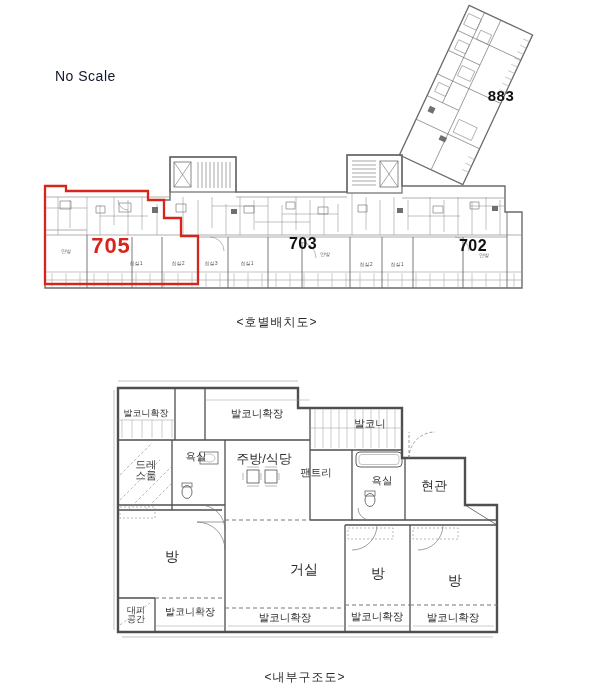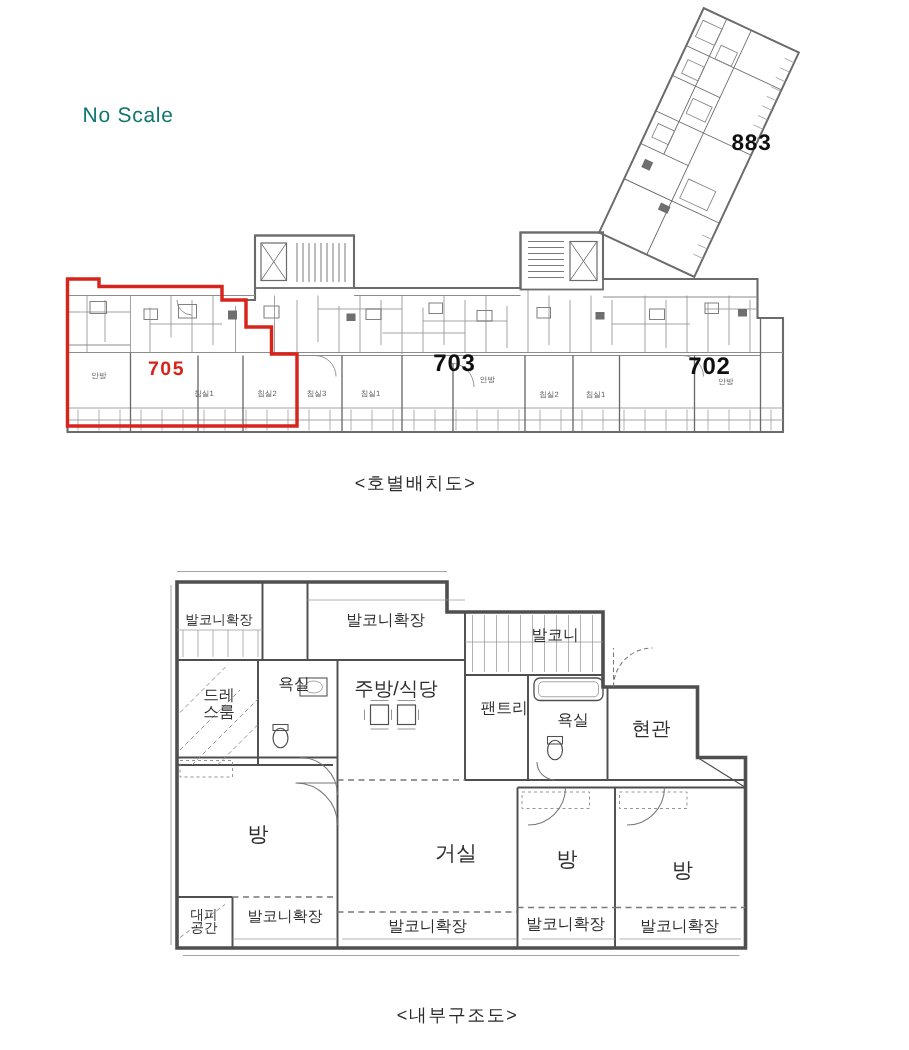--- a/index.html
+++ b/index.html
@@ -6,24 +6,24 @@
   body{
     width:606px;height:700px;position:relative;background:#ffffff;overflow:hidden;
     font-family:"Liberation Sans",sans-serif;
   }
   svg{position:absolute;left:0;top:0;}
   .lbl{
     position:absolute;transform:translate(-50%,-50%);
     color:#2e2e2e;white-space:nowrap;line-height:1.05;text-align:center;
     font-family:"Liberation Sans",sans-serif;
   }
-  .scale-note{position:absolute;left:55px;top:68px;font-size:14px;color:#0f766e;letter-spacing:.5px;}
+  .scale-note{position:absolute;left:55px;top:68px;font-size:14px;color:#0f172a;letter-spacing:.5px;}
   .caption{font-size:12px;color:#2a2a2a;letter-spacing:1px;}
   .unit{font-weight:bold;font-size:16px;color:#101010;letter-spacing:.5px;}
-  .unit-red{font-weight:bold;font-size:13px;color:#d8251c;letter-spacing:1px;text-align:right;}
+  .unit-red{font-weight:bold;font-size:22px;color:#d8251c;letter-spacing:1px;text-align:right;}
   .tiny{font-size:6px;color:#5a5a5a;transform:translate(-50%,-50%) scale(.85);}
   .rm-sm{font-size:9px;}
   .rm-md{font-size:10.5px;}
   .rm-lg{font-size:13px;}
   .rm-xl{font-size:14px;}
   .wrap{white-space:normal;}
 </style>
 </head>
 <body>
 
@@ -134,21 +134,21 @@
 
 <div class="lbl caption" style="left:277px;top:322px;">&lt;호별배치도&gt;</div>
 <div class="lbl caption" style="left:305px;top:677px;">&lt;내부구조도&gt;</div>
 
 <div class="lbl rm-sm" style="left:146px;top:414px;">발코니확장</div>
 <div class="lbl rm-md" style="left:257px;top:414px;">발코니확장</div>
 <div class="lbl rm-md" style="left:354px;top:424px;padding-left:32px;">발코니</div>
 <div class="lbl rm-md wrap" style="left:146px;top:470px;width:26px;">드레스룸</div>
 <div class="lbl rm-md" style="left:196px;top:457px;">욕실</div>
 <div class="lbl rm-lg" style="left:264px;top:459px;">주방/식당</div>
-<div class="lbl rm-md" style="left:336px;top:473px;">팬트리</div>
+<div class="lbl rm-md" style="left:316px;top:473px;">팬트리</div>
 <div class="lbl rm-md" style="left:382px;top:481px;">욕실</div>
 <div class="lbl rm-lg" style="left:434px;top:486px;">현관</div>
 <div class="lbl rm-xl" style="left:172px;top:556px;">방</div>
 <div class="lbl rm-xl" style="left:288px;top:569px;margin-left:16px;">거실</div>
 <div class="lbl rm-xl" style="left:378px;top:573px;">방</div>
 <div class="lbl rm-xl" style="left:455px;top:580px;">방</div>
 <div class="lbl rm-sm wrap" style="left:136px;top:615px;width:20px;">대피공간</div>
 <div class="lbl rm-md" style="left:190px;top:612px;font-size:10px;">발코니확장</div>
 <div class="lbl rm-md" style="left:285px;top:618px;">발코니확장</div>
 <div class="lbl rm-md" style="left:377px;top:617px;">발코니확장</div>

